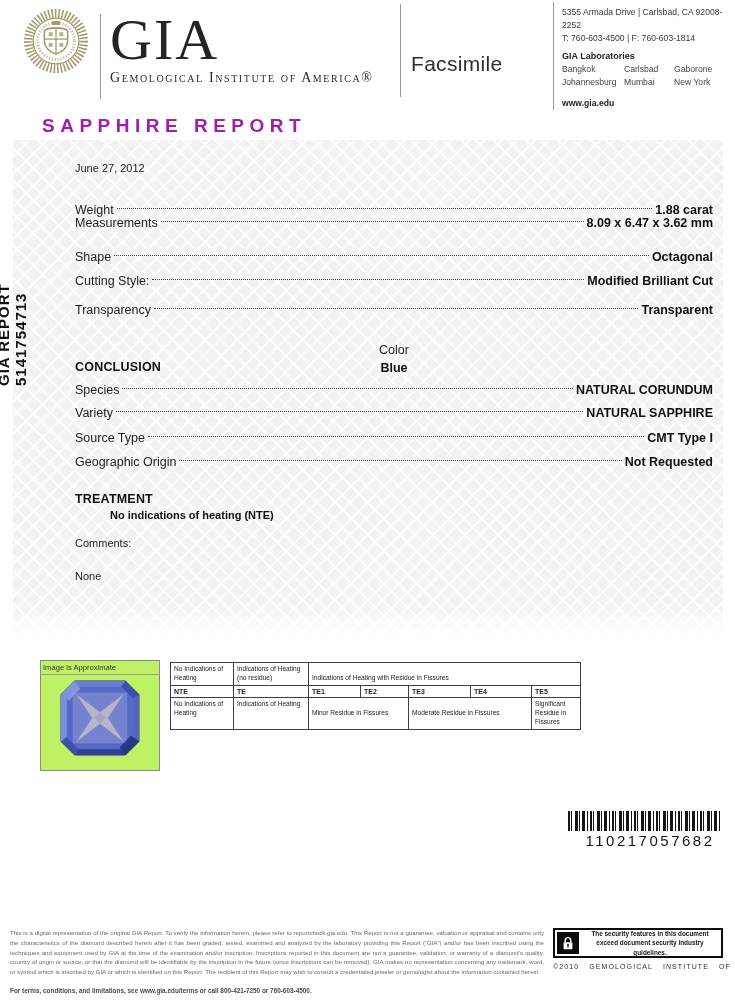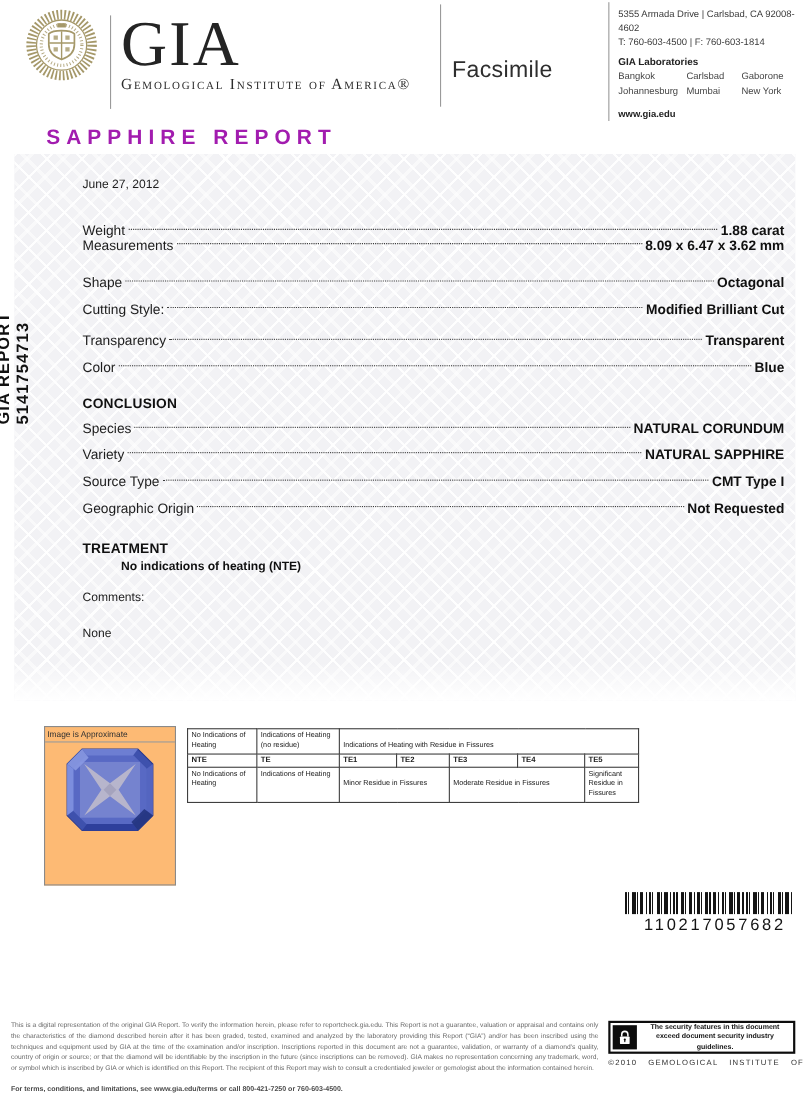--- a/index.html
+++ b/index.html
@@ -43,21 +43,21 @@
     display:flex; align-items:center;
   }
   .row { position:absolute; left:62px; right:10px; display:flex; align-items:center; font-size:12.5px; }
   .row .lbl { color:#1d1d1d; white-space:nowrap; }
   .row .dots { flex:1; border-bottom:1.6px dotted #3c3c3c; margin:0 3px 3px 3px; }
   .row .val { font-weight:700; color:#101010; white-space:nowrap; }
   .heading { position:absolute; left:62px; font-size:12.5px; font-weight:700; color:#101010; letter-spacing:.2px; }
   .plain { position:absolute; left:62px; font-size:11px; color:#1d1d1d; }
   .plain.b { font-weight:700; color:#101010;padding-left:35px; }
   
-  .photo-box { position:absolute; left:40px; top:660px; width:120px; height:145px; border:1px solid #8a8a8a; background:#fdba74; }
+  .photo-box { position:absolute; left:40px; top:660px; width:120px; height:111px; border:1px solid #8a8a8a; background:#bef264; }
   .photo-cap { height:14px; border-bottom:1px solid #9a9a9a; font-size:7.6px; color:#333; padding:2px 0 0 2px; }
   .photo-area { height:85px; display:flex; align-items:center; justify-content:center; }
   .photo-num { height:26px; border-top:1px solid #9a9a9a; display:flex; align-items:center; justify-content:center; font-size:16px; letter-spacing:1px; color:#111; }
   
   .te-table { position:absolute; left:170px; top:662px; border-collapse:collapse; table-layout:fixed; background:#fff; }
   .te-table td { border:1px solid #3f3f3f; font-size:6.6px; color:#222; padding:2px 3px; vertical-align:top; line-height:1.35; }
   .te-table td.code { font-weight:700; font-size:7px; padding:1px 3px; }
   .te-table td.span-bottom { vertical-align:bottom; }
   
   .barcode {
@@ -100,21 +100,21 @@
   <div class="brand">
     <div class="gia">GIA</div>
     <div class="sub">Gemological Institute of America®</div>
   </div>
 
   <div class="vdiv d2"></div>
   <div class="facsimile">Facsimile</div>
   <div class="vdiv d3"></div>
 
   <div class="addr">
-    <div>5355 Armada Drive | Carlsbad, CA 92008-4602</div>
+    <div>5355 Armada Drive | Carlsbad, CA 92008-2252</div>
     <div>T: 760-603-4500  |  F: 760-603-1814</div>
     <div class="labs-title">GIA Laboratories</div>
     <div class="labs-grid">
       <span>Bangkok</span>
       <span>Carlsbad</span>
       <span>Gaborone</span>
       <span>Johannesburg</span>
       <span>Mumbai</span>
       <span>New York</span>
     </div>
@@ -144,21 +144,21 @@
     <div class="row" style="top:134px;">
       <span class="lbl">Cutting Style:</span>
         <span class="dots"></span>
         <span class="val">Modified Brilliant Cut</span>
     </div>
     <div class="row" style="top:163px;">
       <span class="lbl">Transparency</span>
         <span class="dots"></span>
         <span class="val">Transparent</span>
     </div>
-    <div class="row" style="top:187px;">
+    <div class="row" style="top:203px;flex-direction:column;">
       <span class="lbl">Color</span>
         <span class="dots"></span>
         <span class="val">Blue</span>
     </div>
 
     <div class="heading" style="top:220px;">CONCLUSION</div>
     <div class="row" style="top:243px;">
       <span class="lbl">Species</span>
         <span class="dots"></span>
         <span class="val">NATURAL CORUNDUM</span>

